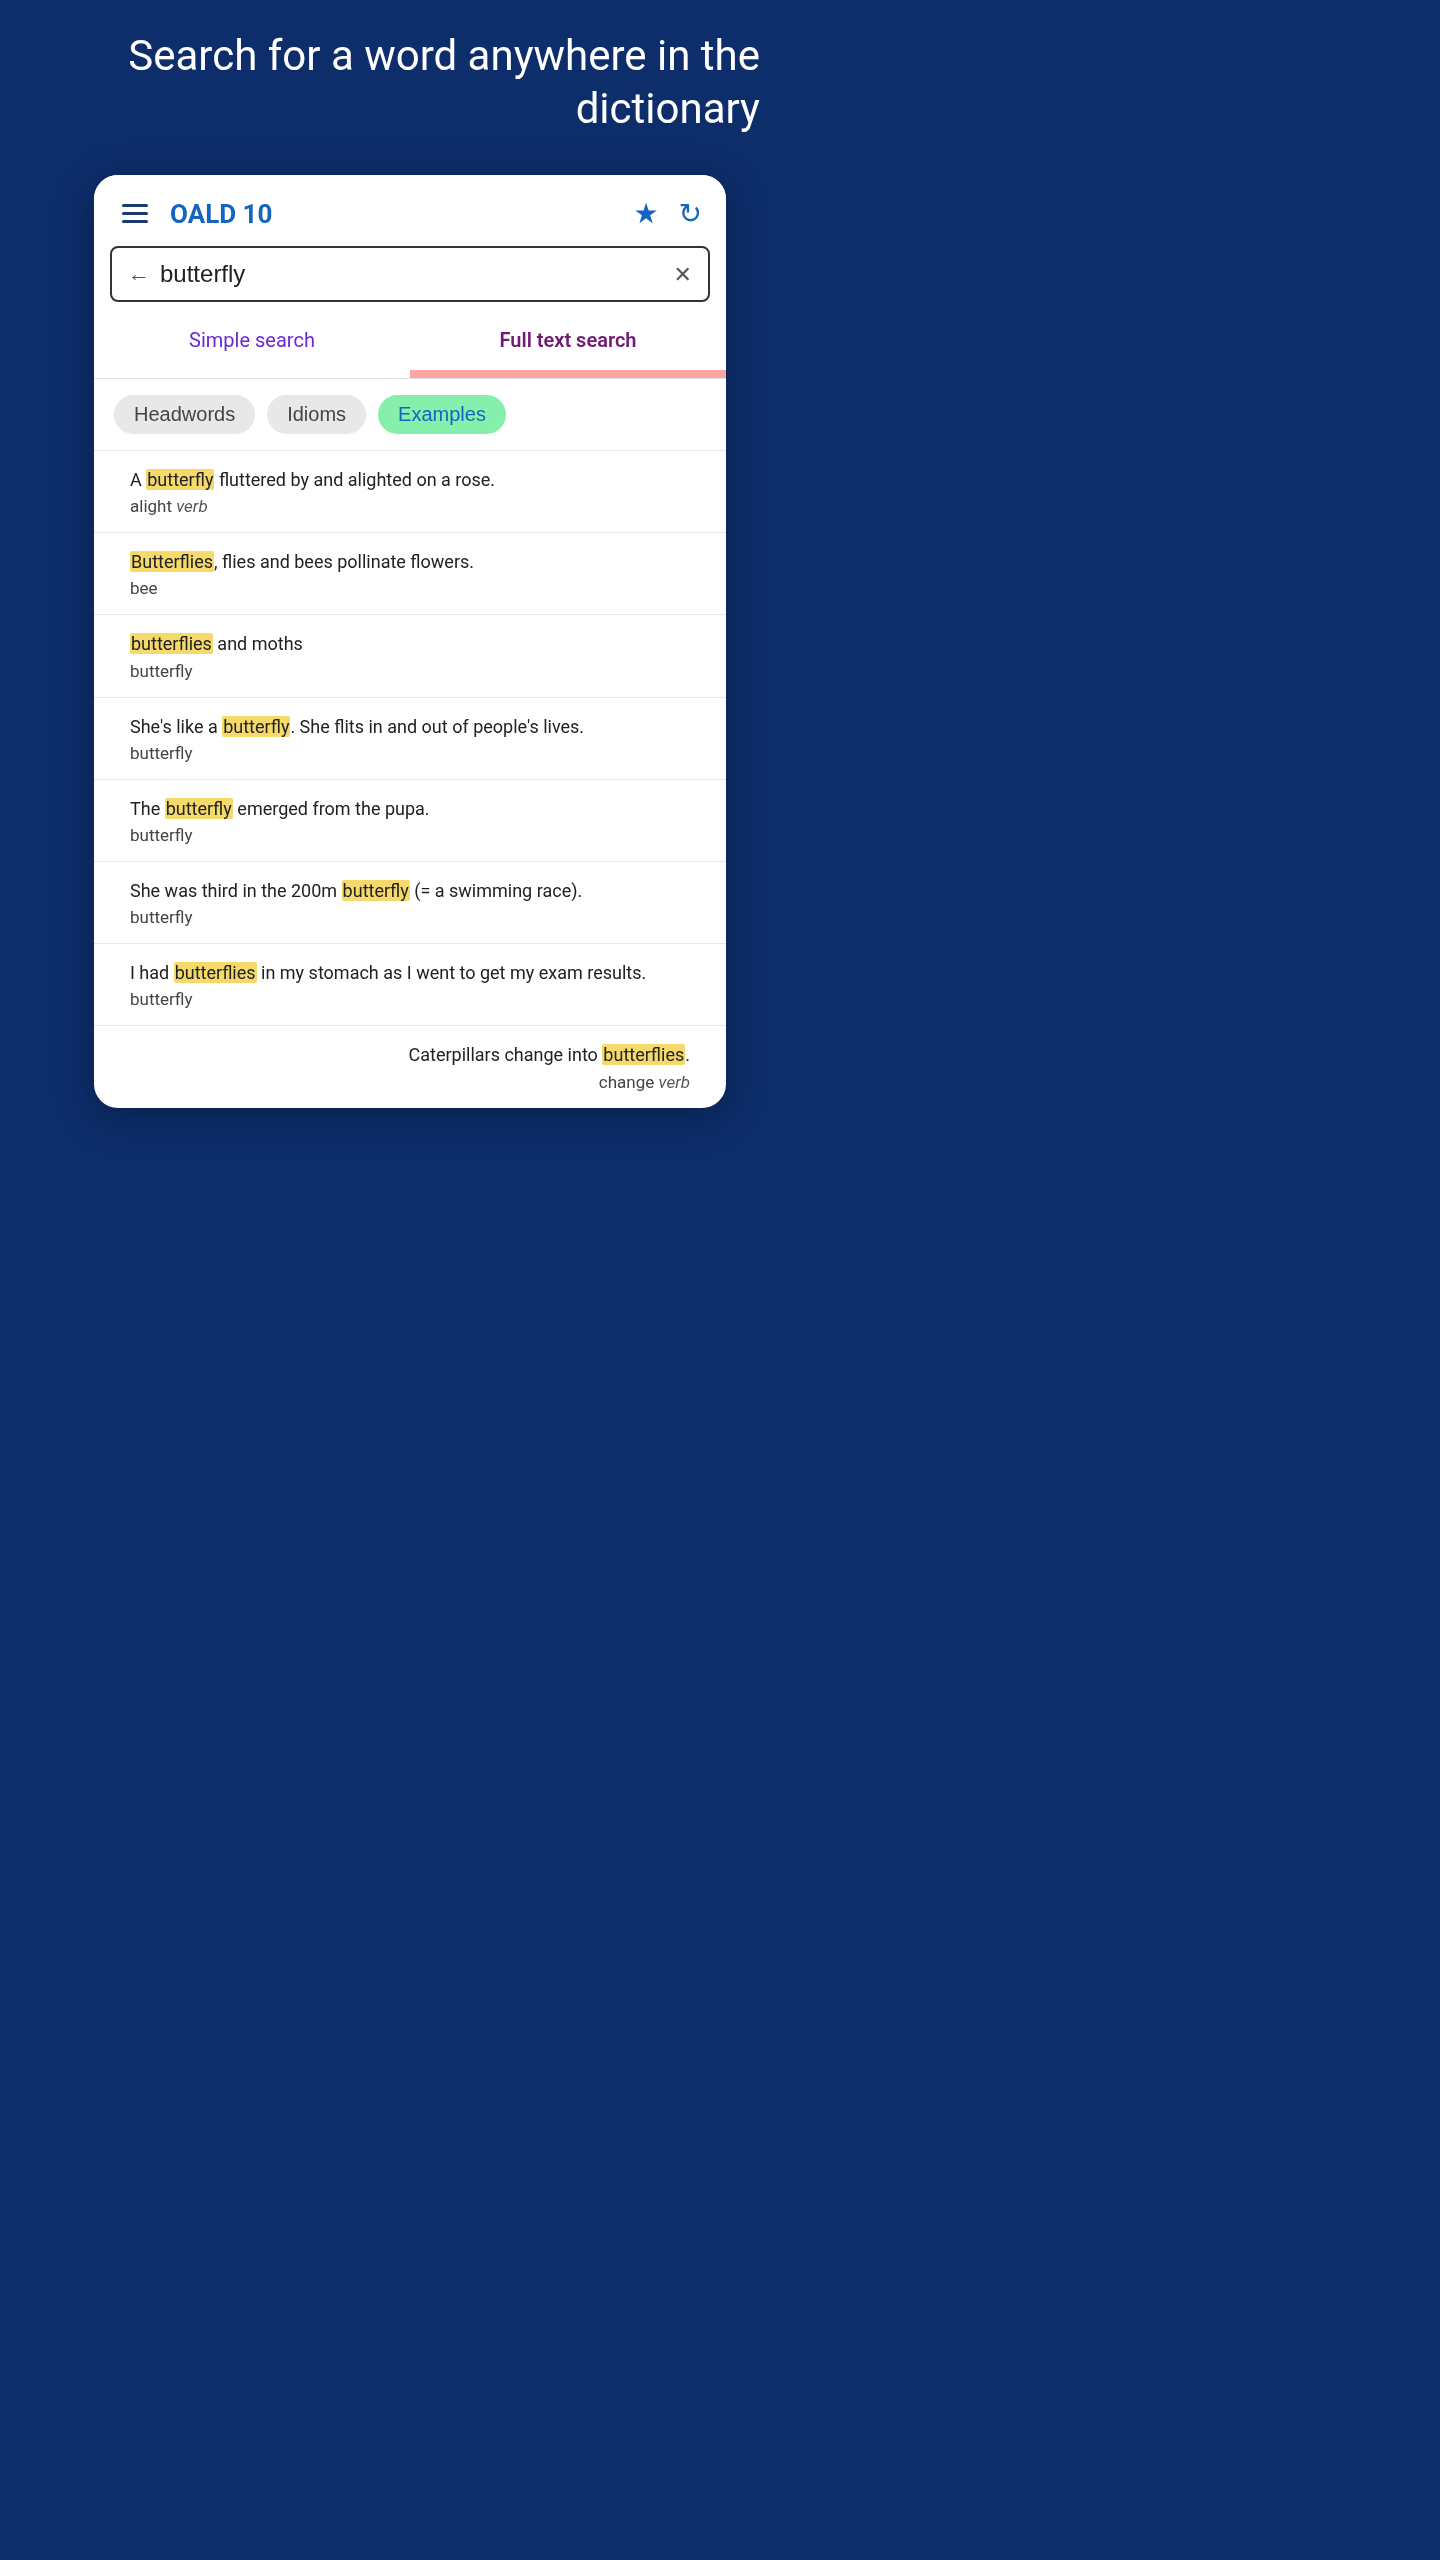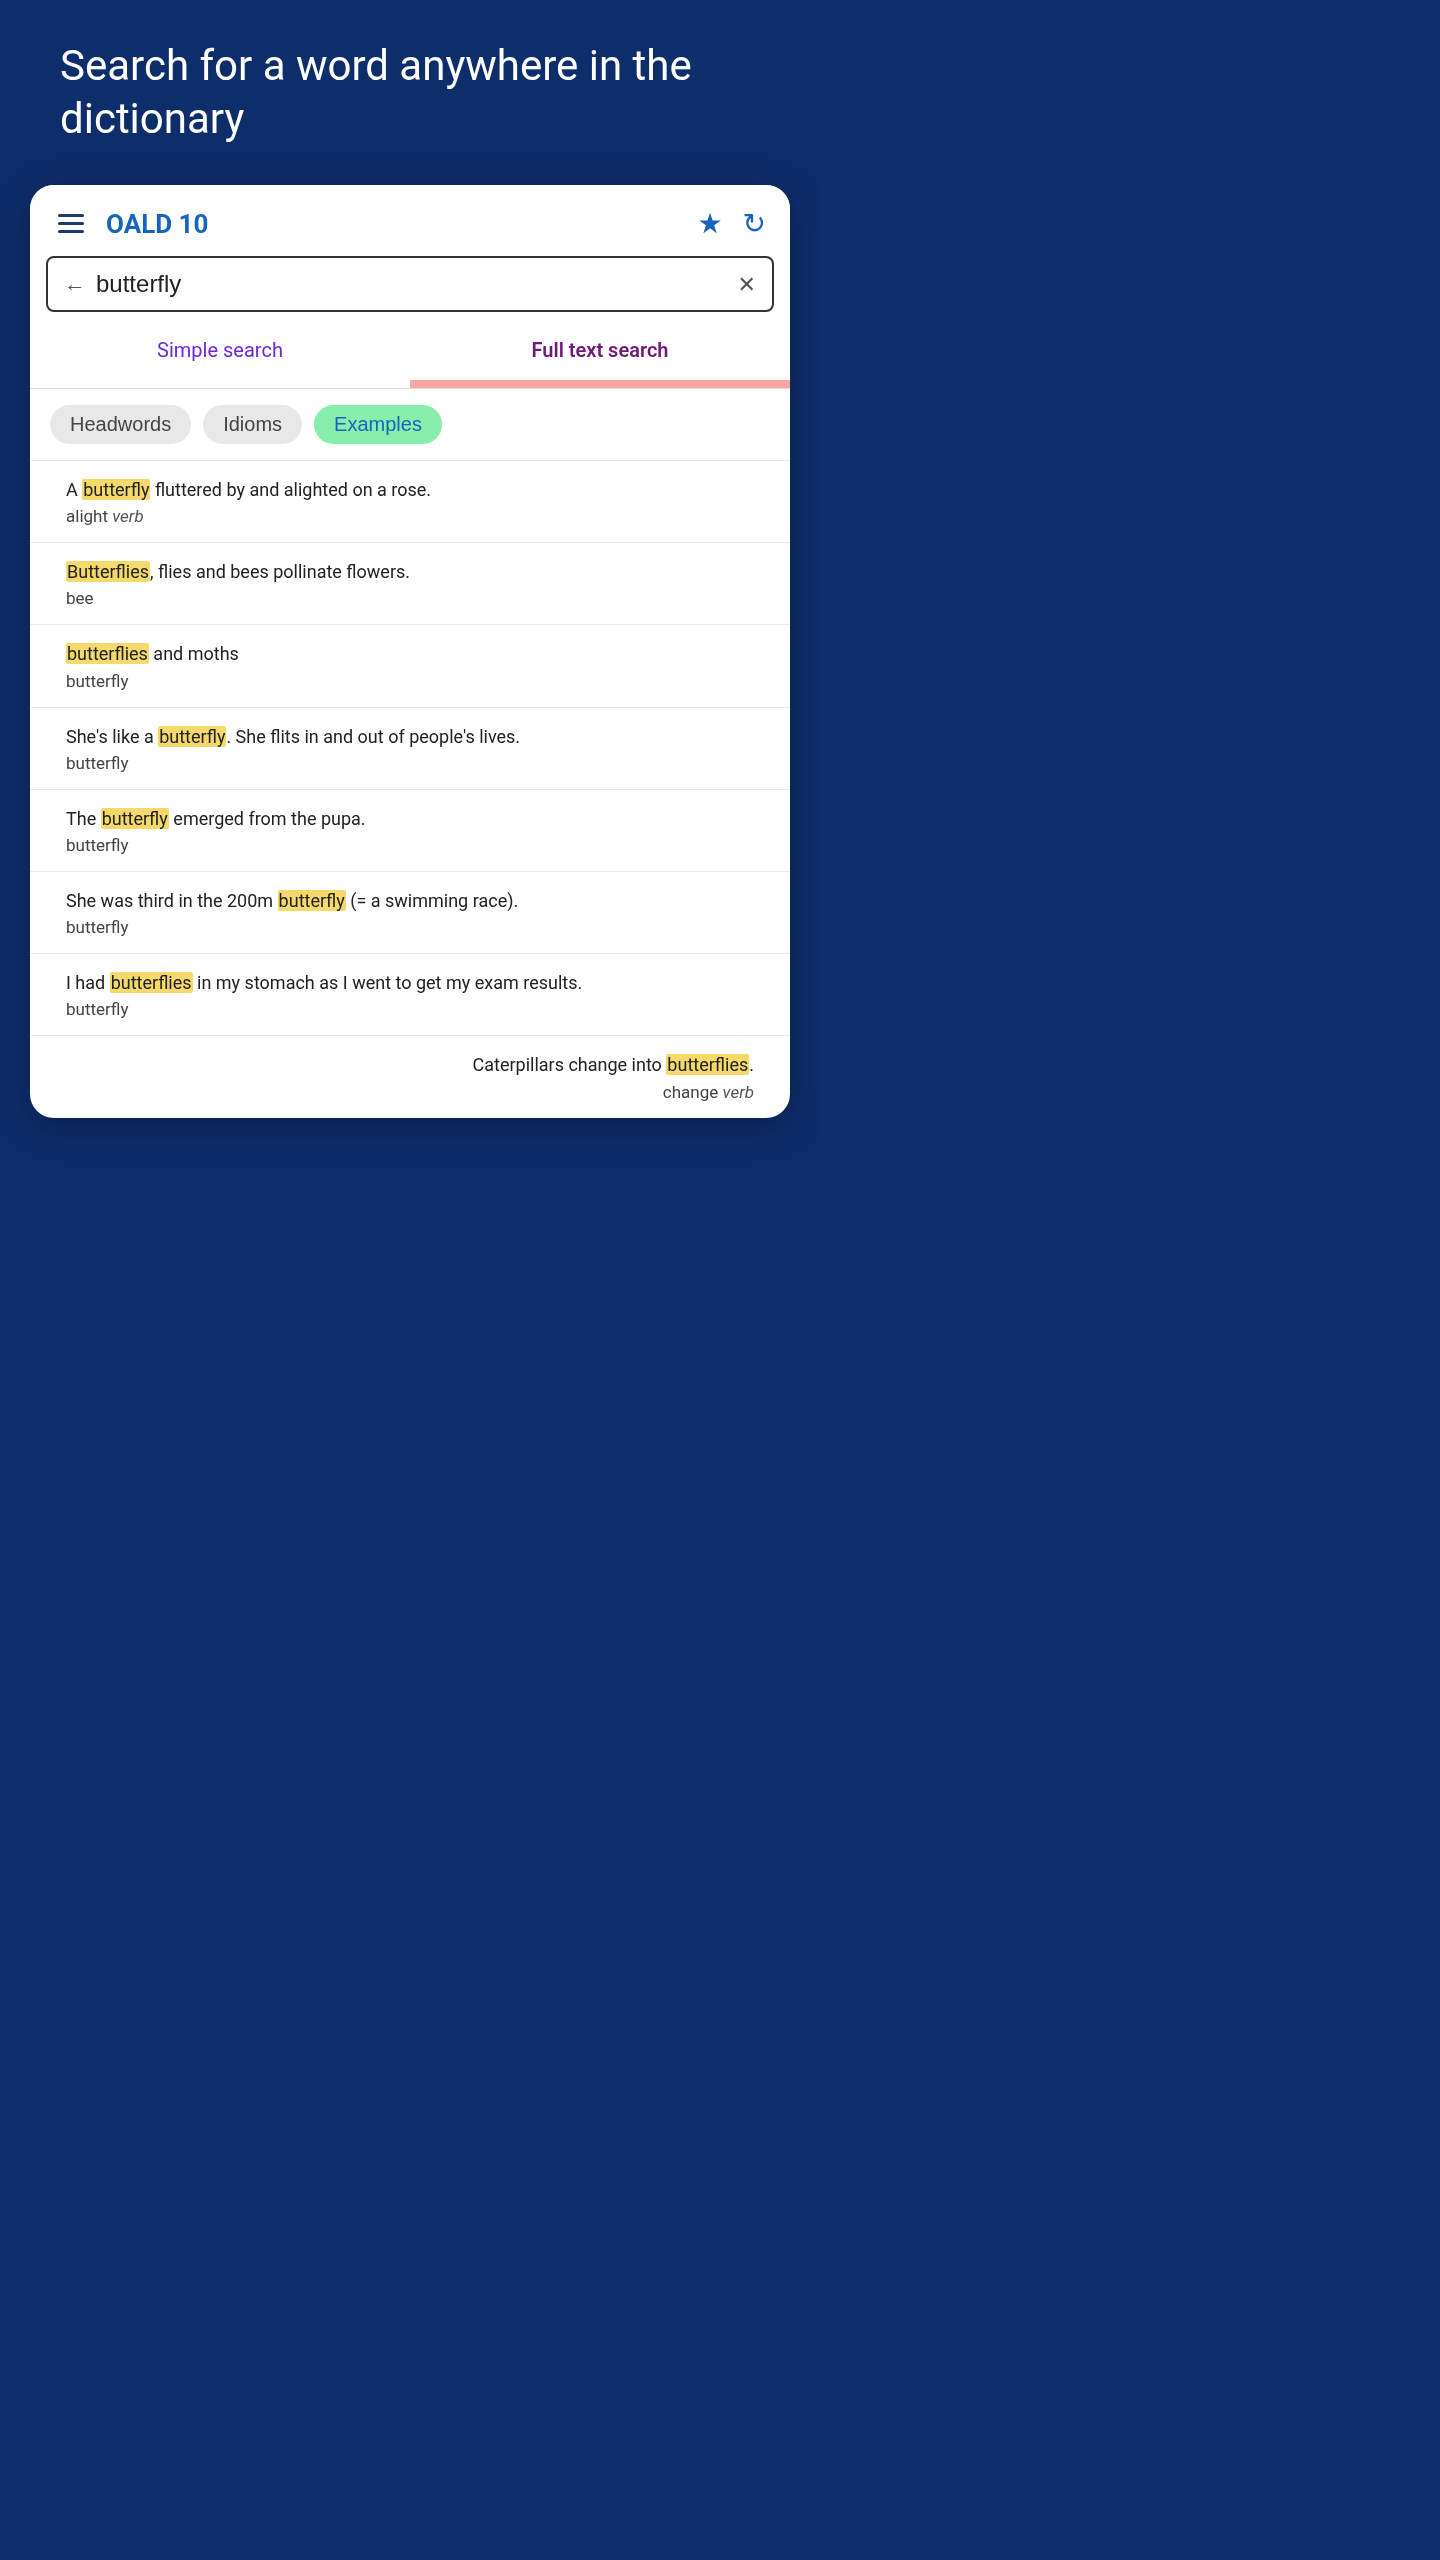--- a/index.html
+++ b/index.html
@@ -14,35 +14,35 @@
       min-height: 1456px;
       background-color: #0d2d6b;
       font-family: -apple-system, BlinkMacSystemFont, 'Segoe UI', Roboto, sans-serif;
       display: flex;
       flex-direction: column;
       align-items: center;
     }
 
     .header-section {
       width: 100%;
-      padding: 40px 60px 30px;
-      text-align: left;
+      padding: 30px 60px 30px;
+      text-align: right;
     }
 
     .header-title {
       color: white;
       font-size: 42px;
       font-weight: 400;
       line-height: 1.25;
     }
 
     .app-card {
       background: white;
       border-radius: 24px;
-      width: 760px;
+      width: 632px;
       margin: 10px auto 40px;
       overflow: hidden;
       box-shadow: 0 8px 40px rgba(0,0,0,0.3);
     }
 
     .app-navbar {
       display: flex;
       align-items: center;
       padding: 22px 24px 16px;
       background: white;

